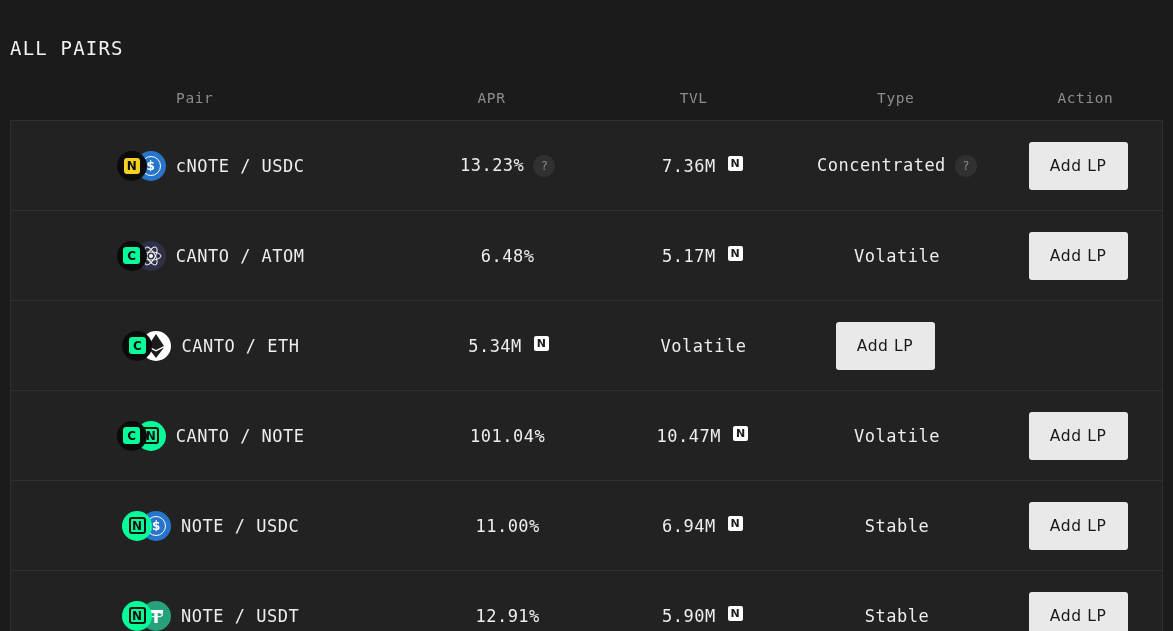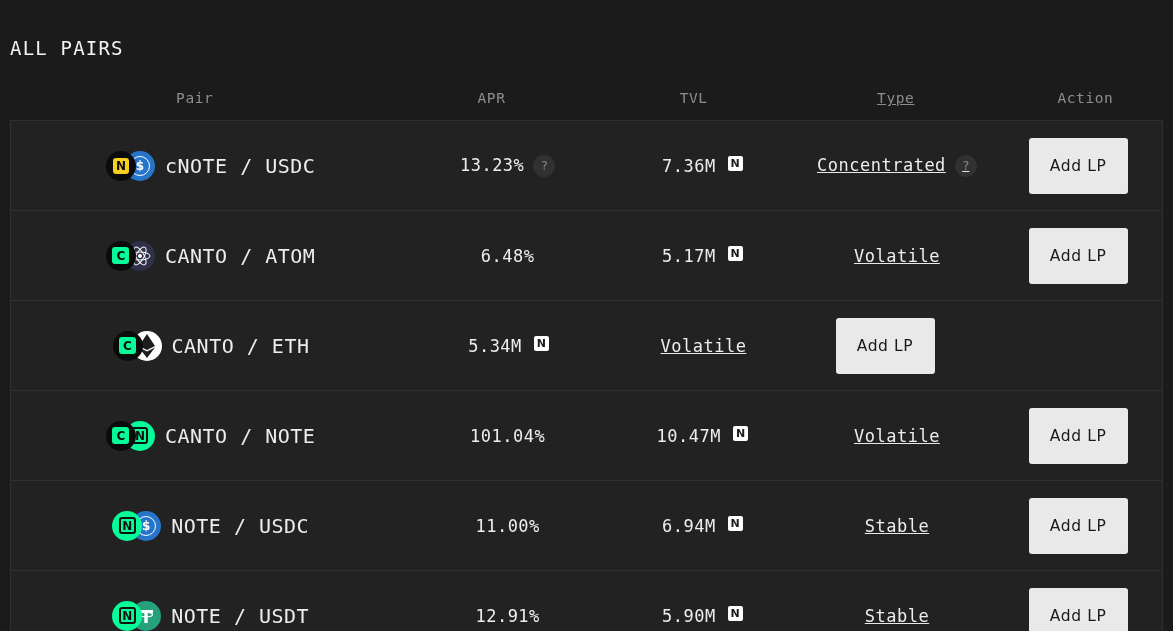--- a/index.html
+++ b/index.html
@@ -38,21 +38,21 @@
   .table {
     position: absolute;
     left: 10px;
     top: 44px;
     width: 1153px;
   }
 
   .col-pair    { width: 400px; }
   .col-apr     { width: 195px; }
   .col-tvl     { width: 195px; }
-  .col-type    { width: 195px; text-decoration: underline; }
+  .col-type    { width: 195px; }
   .col-action  { width: 168px; }
 
   .head-row {
     display: flex;
     align-items: center;
     height: 44px;
     gap: 22px;
   }
   .head-cell {
     font-size: 14.5px;
@@ -103,21 +103,21 @@
     border-radius: 50%;
     display: flex;
     align-items: center;
     justify-content: center;
     overflow: hidden;
   }
   .tok.a { left: 0; z-index: 2; }
   .tok.b { left: 19px; z-index: 1; }
 
   .pair-name {
-    font-size: 20px;
+    font-size: 17px;
     color: #ededed;
     letter-spacing: 0.5px;
     white-space: nowrap;
   }
 
   
   .t-cnote { background: #0b0b0b; }
   .t-cnote .sq {
     width: 16px; height: 16px; border-radius: 3px;
     background: #f5d020;
@@ -192,21 +192,21 @@
     align-items: center;
     justify-content: center;
     font-family: "DejaVu Sans", sans-serif;
     line-height: 1;
     flex: 0 0 auto;
   }
 
   
   .btn-add {
     width: 99px;
-    height: 56px;
+    height: 48px;
     background: #e9e9e9;
     color: #1a1a1a;
     border: none;
     border-radius: 3px;
     font-size: 15.5px;
     font-family: "DejaVu Sans", "Liberation Sans", sans-serif;
     letter-spacing: 0.6px;
     cursor: pointer;
   }
 </style>

